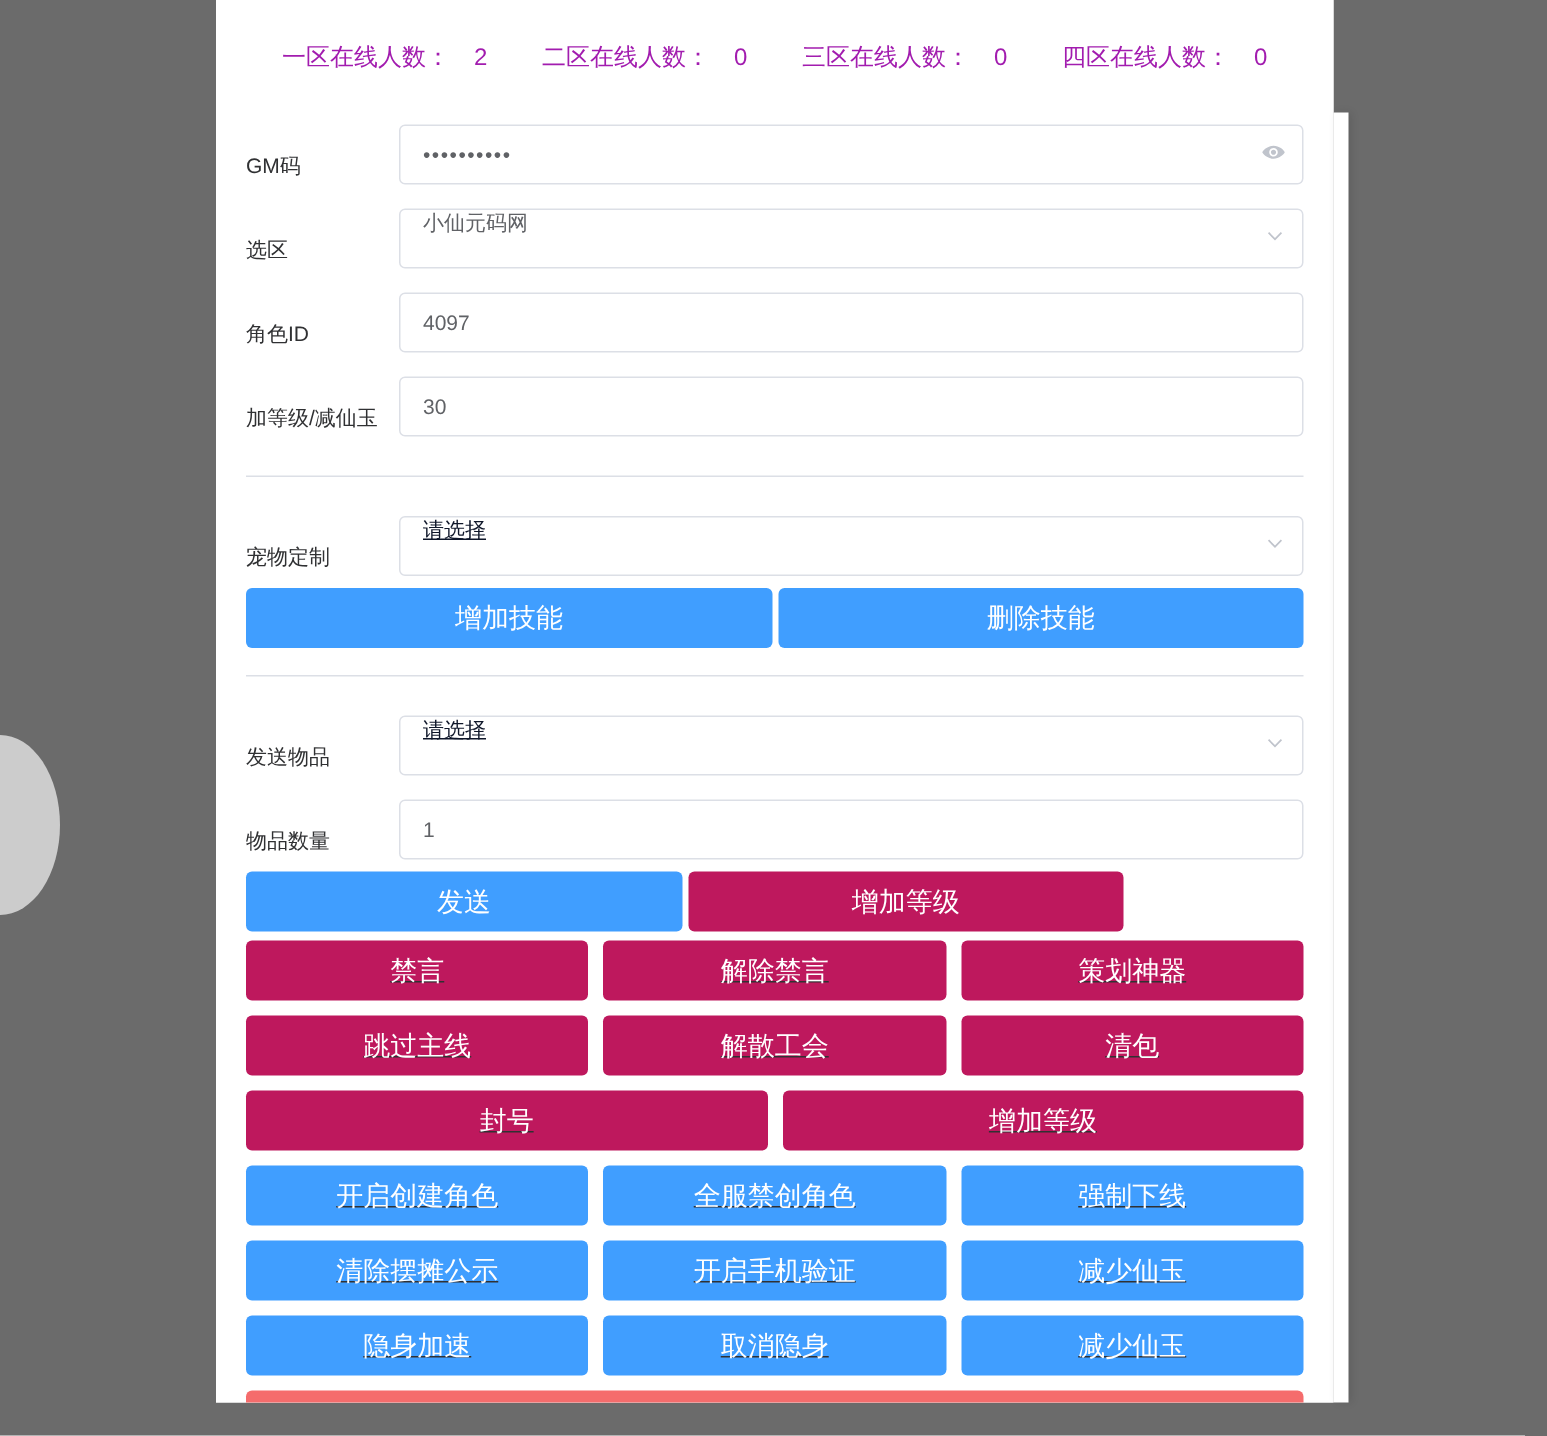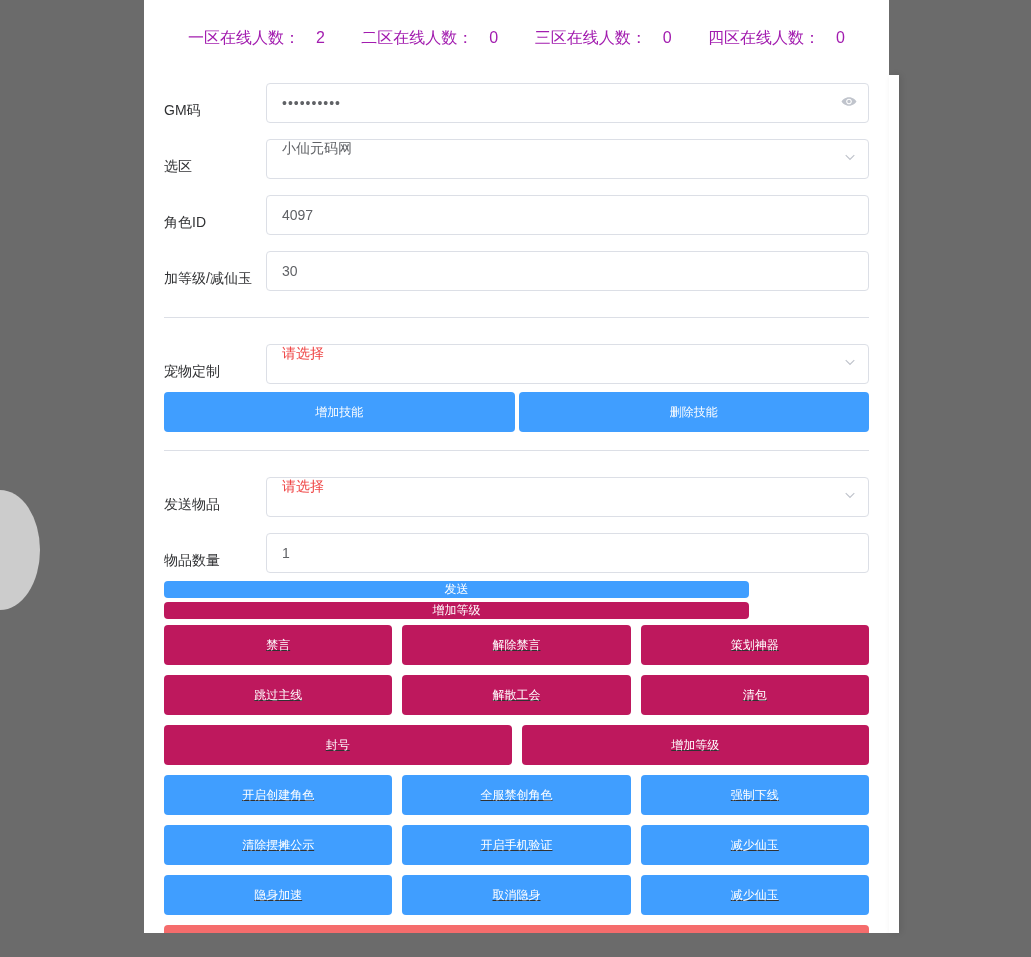--- a/index.html
+++ b/index.html
@@ -66,21 +66,21 @@
   font-size: 14px;
   color: #606266;
   background: #fff;
   outline: none;
   position: relative;
 }
 .input::placeholder { color: #c0c4cc; }
 .select-wrap {
   position: relative;
 }
-.select-placeholder { color: #ef4444; }
+.select-placeholder { color: #0f172a; text-decoration: underline; }
 .chevron {
   position: absolute;
   right: 12px;
   top: 50%;
   transform: translateY(-50%);
   pointer-events: none;
 }
 .chevron svg { width: 14px; height: 14px; fill: #c0c4cc; }
 .eye-icon {
   position: absolute;
@@ -108,21 +108,21 @@
   padding: 0 0 0 20px;
   margin-bottom: 10px;
   text-decoration: underline;
 }
 .btn {
   flex: 1;
   height: 40px;
   border: none;
   border-radius: 4px;
   color: #fff;
-  font-size: 12px;
+  font-size: 18px;
   cursor: pointer;
   text-align: center;
 }
 .btn-primary { background: #409eff; }
 .btn-warning { background: #be185d; }
 .btn-danger { background: #f56c6c; }
 .pw-dots { letter-spacing: 1px; }
 .decorative-blur {
   position: absolute;
   left: -20px;
@@ -216,21 +216,21 @@
       </div>
     </div>
 
     <div class="form-row">
       <div class="form-label">物品数量</div>
       <div class="form-control">
         <input class="input" type="text" value="1" style="">
       </div>
     </div>
 
-    <div class="btn-row" style="padding-right:120px;flex-direction:column;">
+    <div class="btn-row" style="padding-right:120px;">
       <button class="btn btn-primary">发送</button>
       <button class="btn btn-warning">增加等级</button>
     </div>
 
     <div class="btn-row-tight">
       <button class="btn btn-warning">禁言</button>
       <button class="btn btn-warning">解除禁言</button>
       <button class="btn btn-warning">策划神器</button>
     </div>
 

